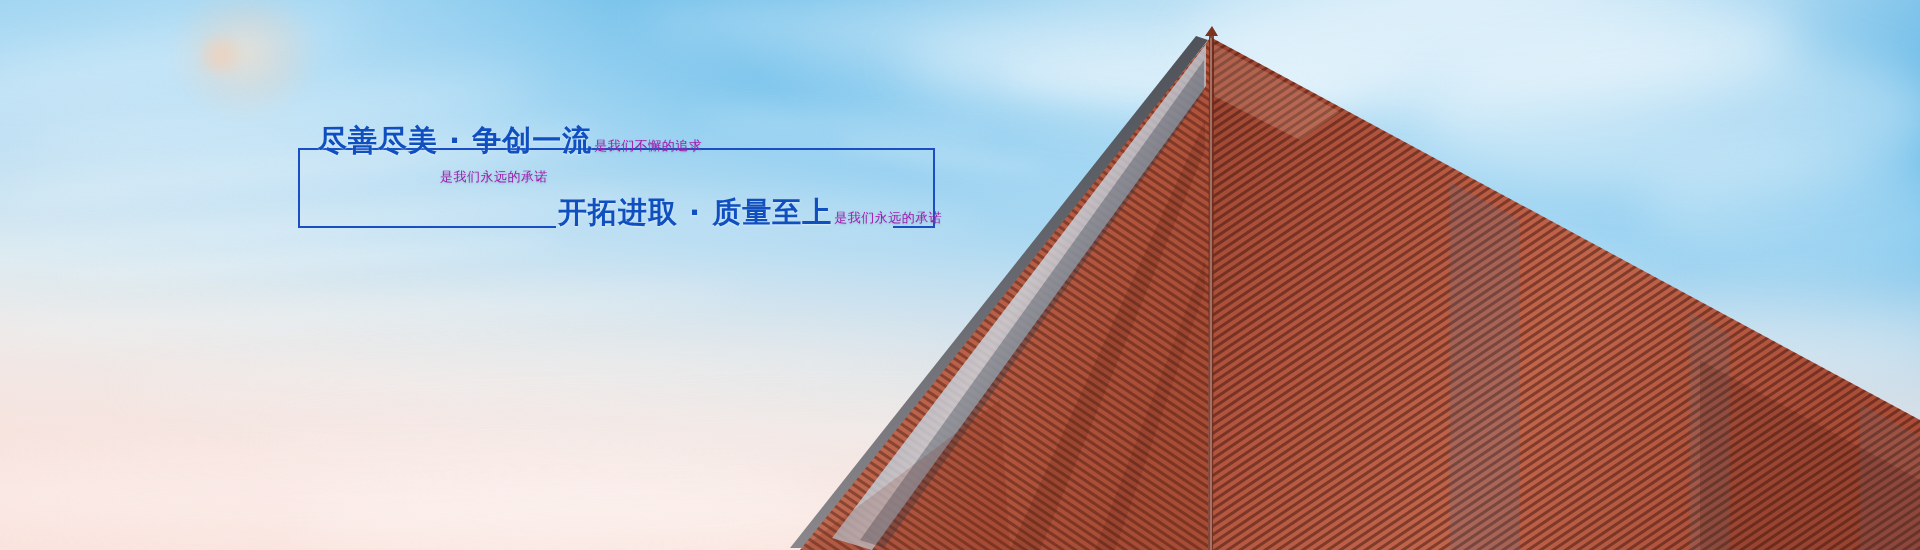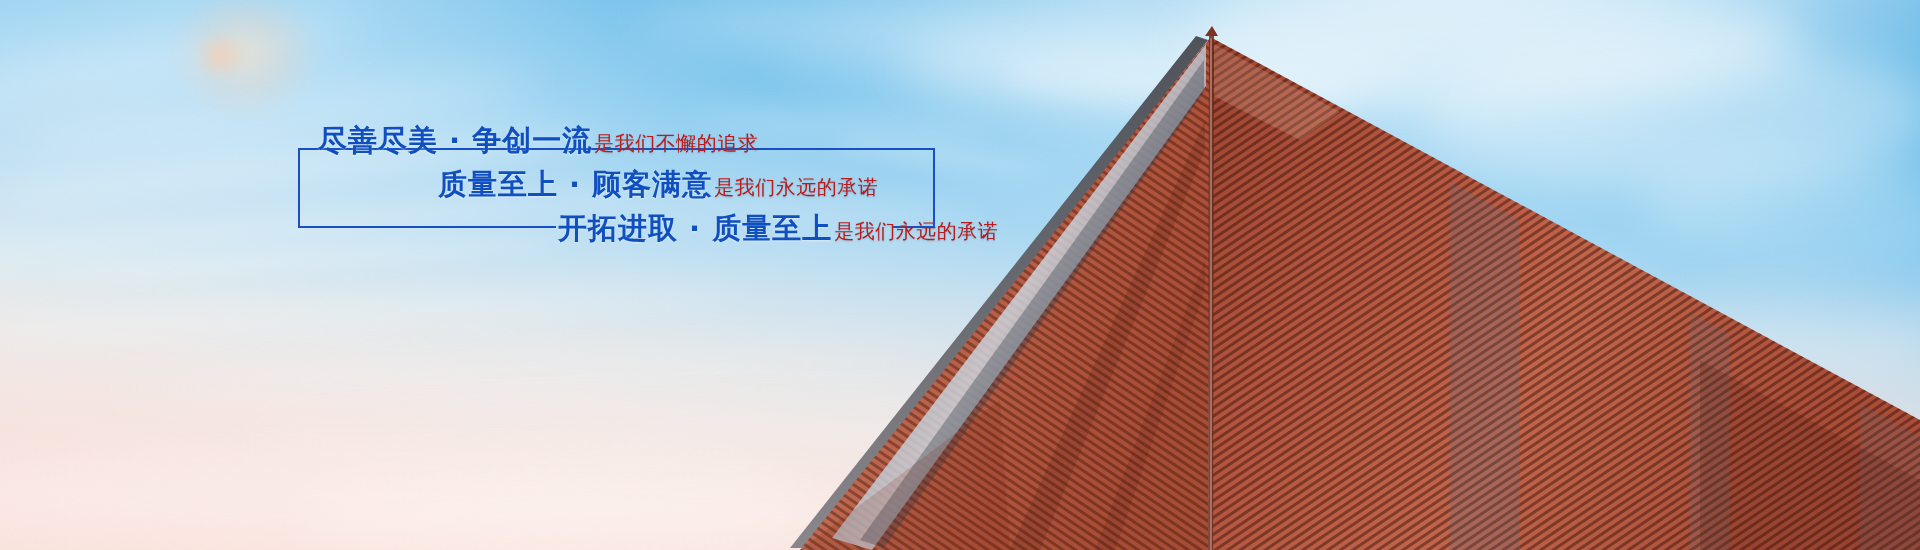--- a/index.html
+++ b/index.html
@@ -80,21 +80,21 @@
   .l3{justify-content:flex-start;padding-left:258px;margin-top:15px;}
 
   .big{
     font-family:"DejaVu Sans","Liberation Sans",sans-serif;
     font-size:29px;font-weight:bold;color:#0f4fc0;
     letter-spacing:1px;
     text-shadow:0 1px 2px rgba(255,255,255,0.45);
   }
   .small{
     font-family:"DejaVu Sans","Liberation Sans",sans-serif;
-    font-size:20px;font-weight:normal;color:#b91c1c;
+    font-size:13px;font-weight:normal;color:#a21caf;
     letter-spacing:0.5px;margin-left:2px;
     text-shadow:0 1px 2px rgba(90,120,150,0.35);
   }
 </style>
 </head>
 <body>
 
 <div id="stage">
 
   <div class="sky"></div>
@@ -214,21 +214,20 @@
     <div class="frame-br"></div>
 
     <div class="lines">
 
       <div class="line l1">
         <span class="big">尽善尽美 · 争创一流</span>
         <span class="small">是我们不懈的追求</span>
       </div>
 
       <div class="line l2">
-        <span class="big">质量至上 · 顾客满意</span>
         <span class="small">是我们永远的承诺</span>
       </div>
 
       <div class="line l3">
         <span class="big">开拓进取 · 质量至上</span>
         <span class="small">是我们永远的承诺</span>
       </div>
 
     </div>
   </div>

